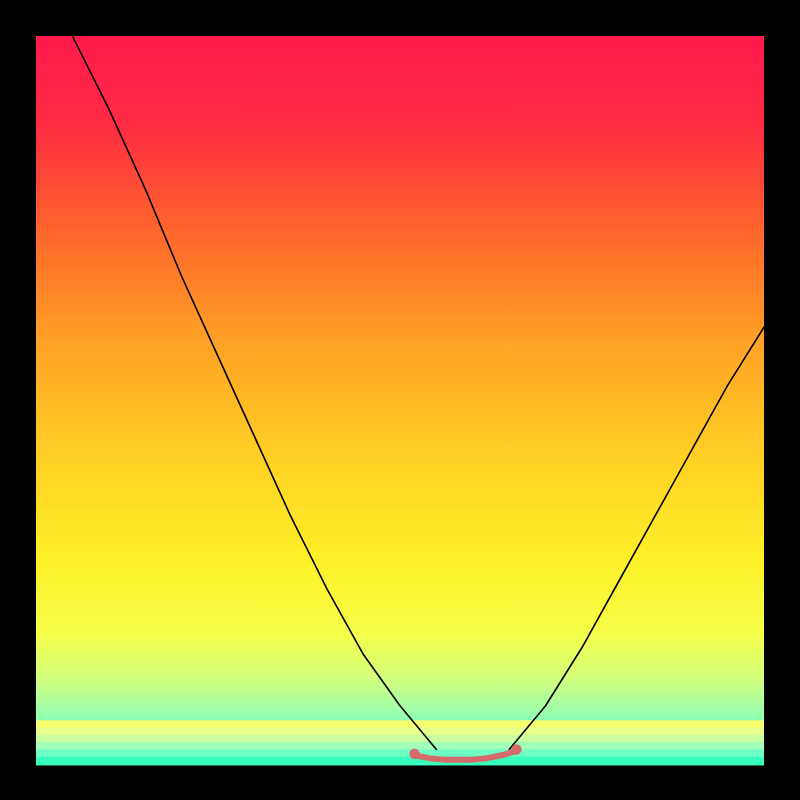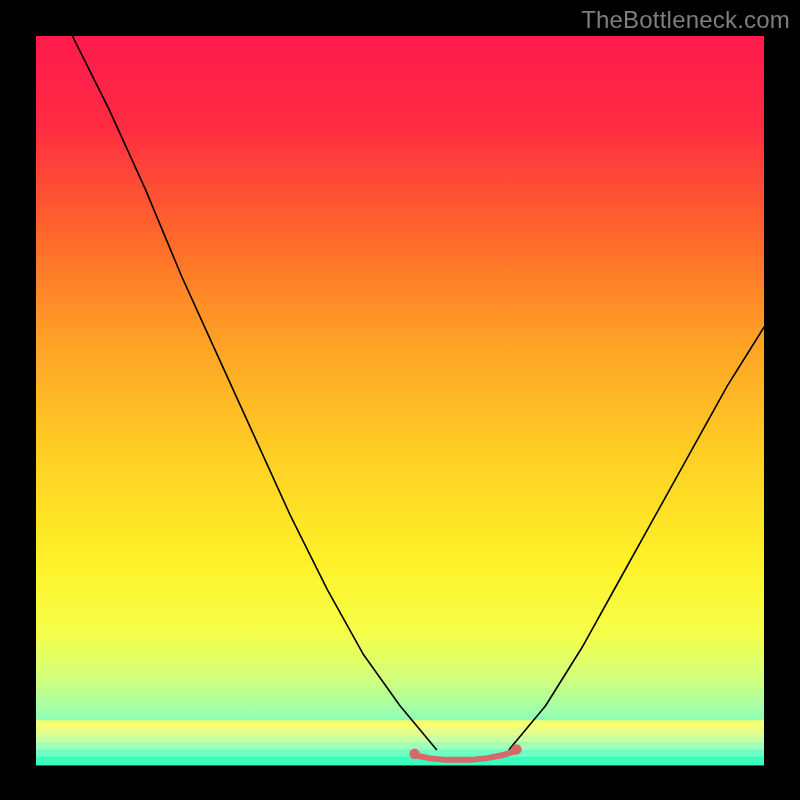--- a/index.html
+++ b/index.html
@@ -71,14 +71,13 @@
         <polyline points="509.2,749.44 545.5999999999999,705.76 582,647.52 618.4,582 654.8,516.48 691.2,450.96 727.6,385.44 764,327.2" fill="none" stroke="#000000" stroke-width="1.6" stroke-linecap="round" stroke-linejoin="round"></polyline>
         <polyline points="414.56,755.264 429.12,758.176 443.68000000000006,759.632 458.23999999999995,759.632 472.8,759.632 487.36,758.176 501.92,755.264 516.48,750.896" fill="none" stroke="#d66a6a" stroke-width="6" stroke-linecap="round" stroke-linejoin="round"></polyline>
       </g>
 
     <g id="markers">
         <circle cx="414.56" cy="753.808" r="5.2" fill="#d66a6a"></circle>
         <circle cx="516.48" cy="749.44" r="5.2" fill="#d66a6a"></circle>
       </g>
   </svg>
 
-  <div class="watermark">TheBottleneck.com</div>
 </div>
 
 </body></html>

